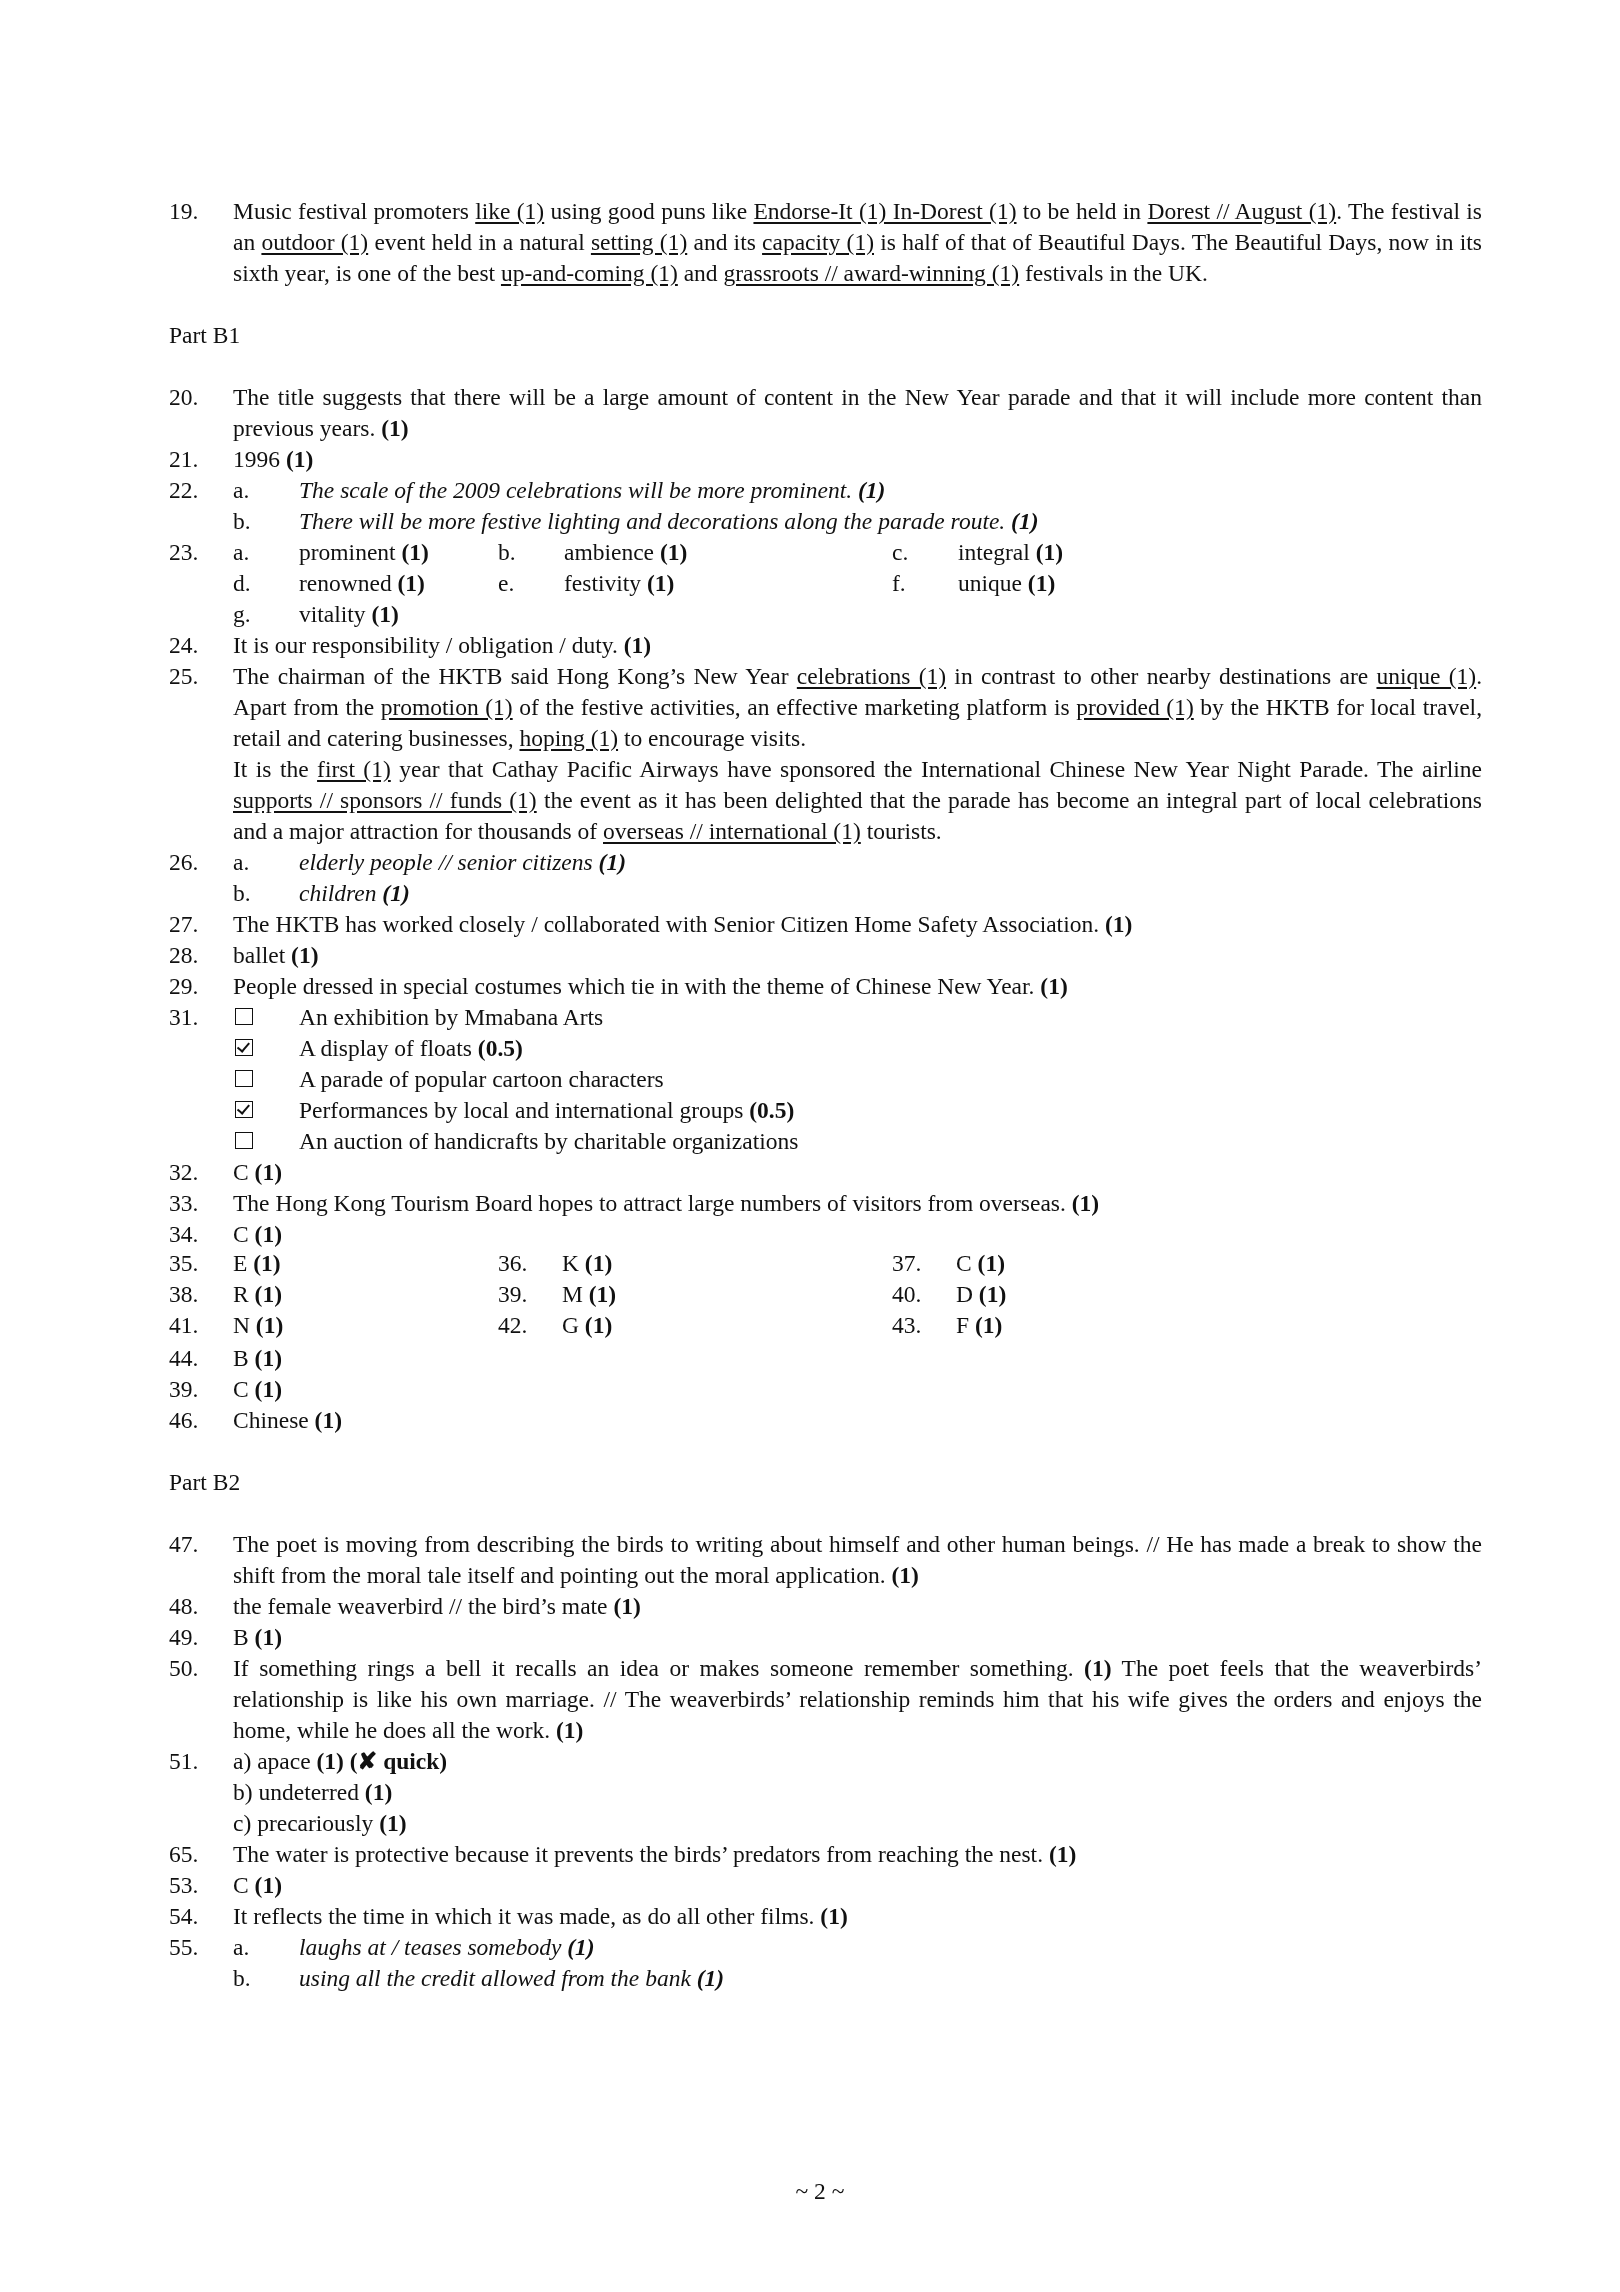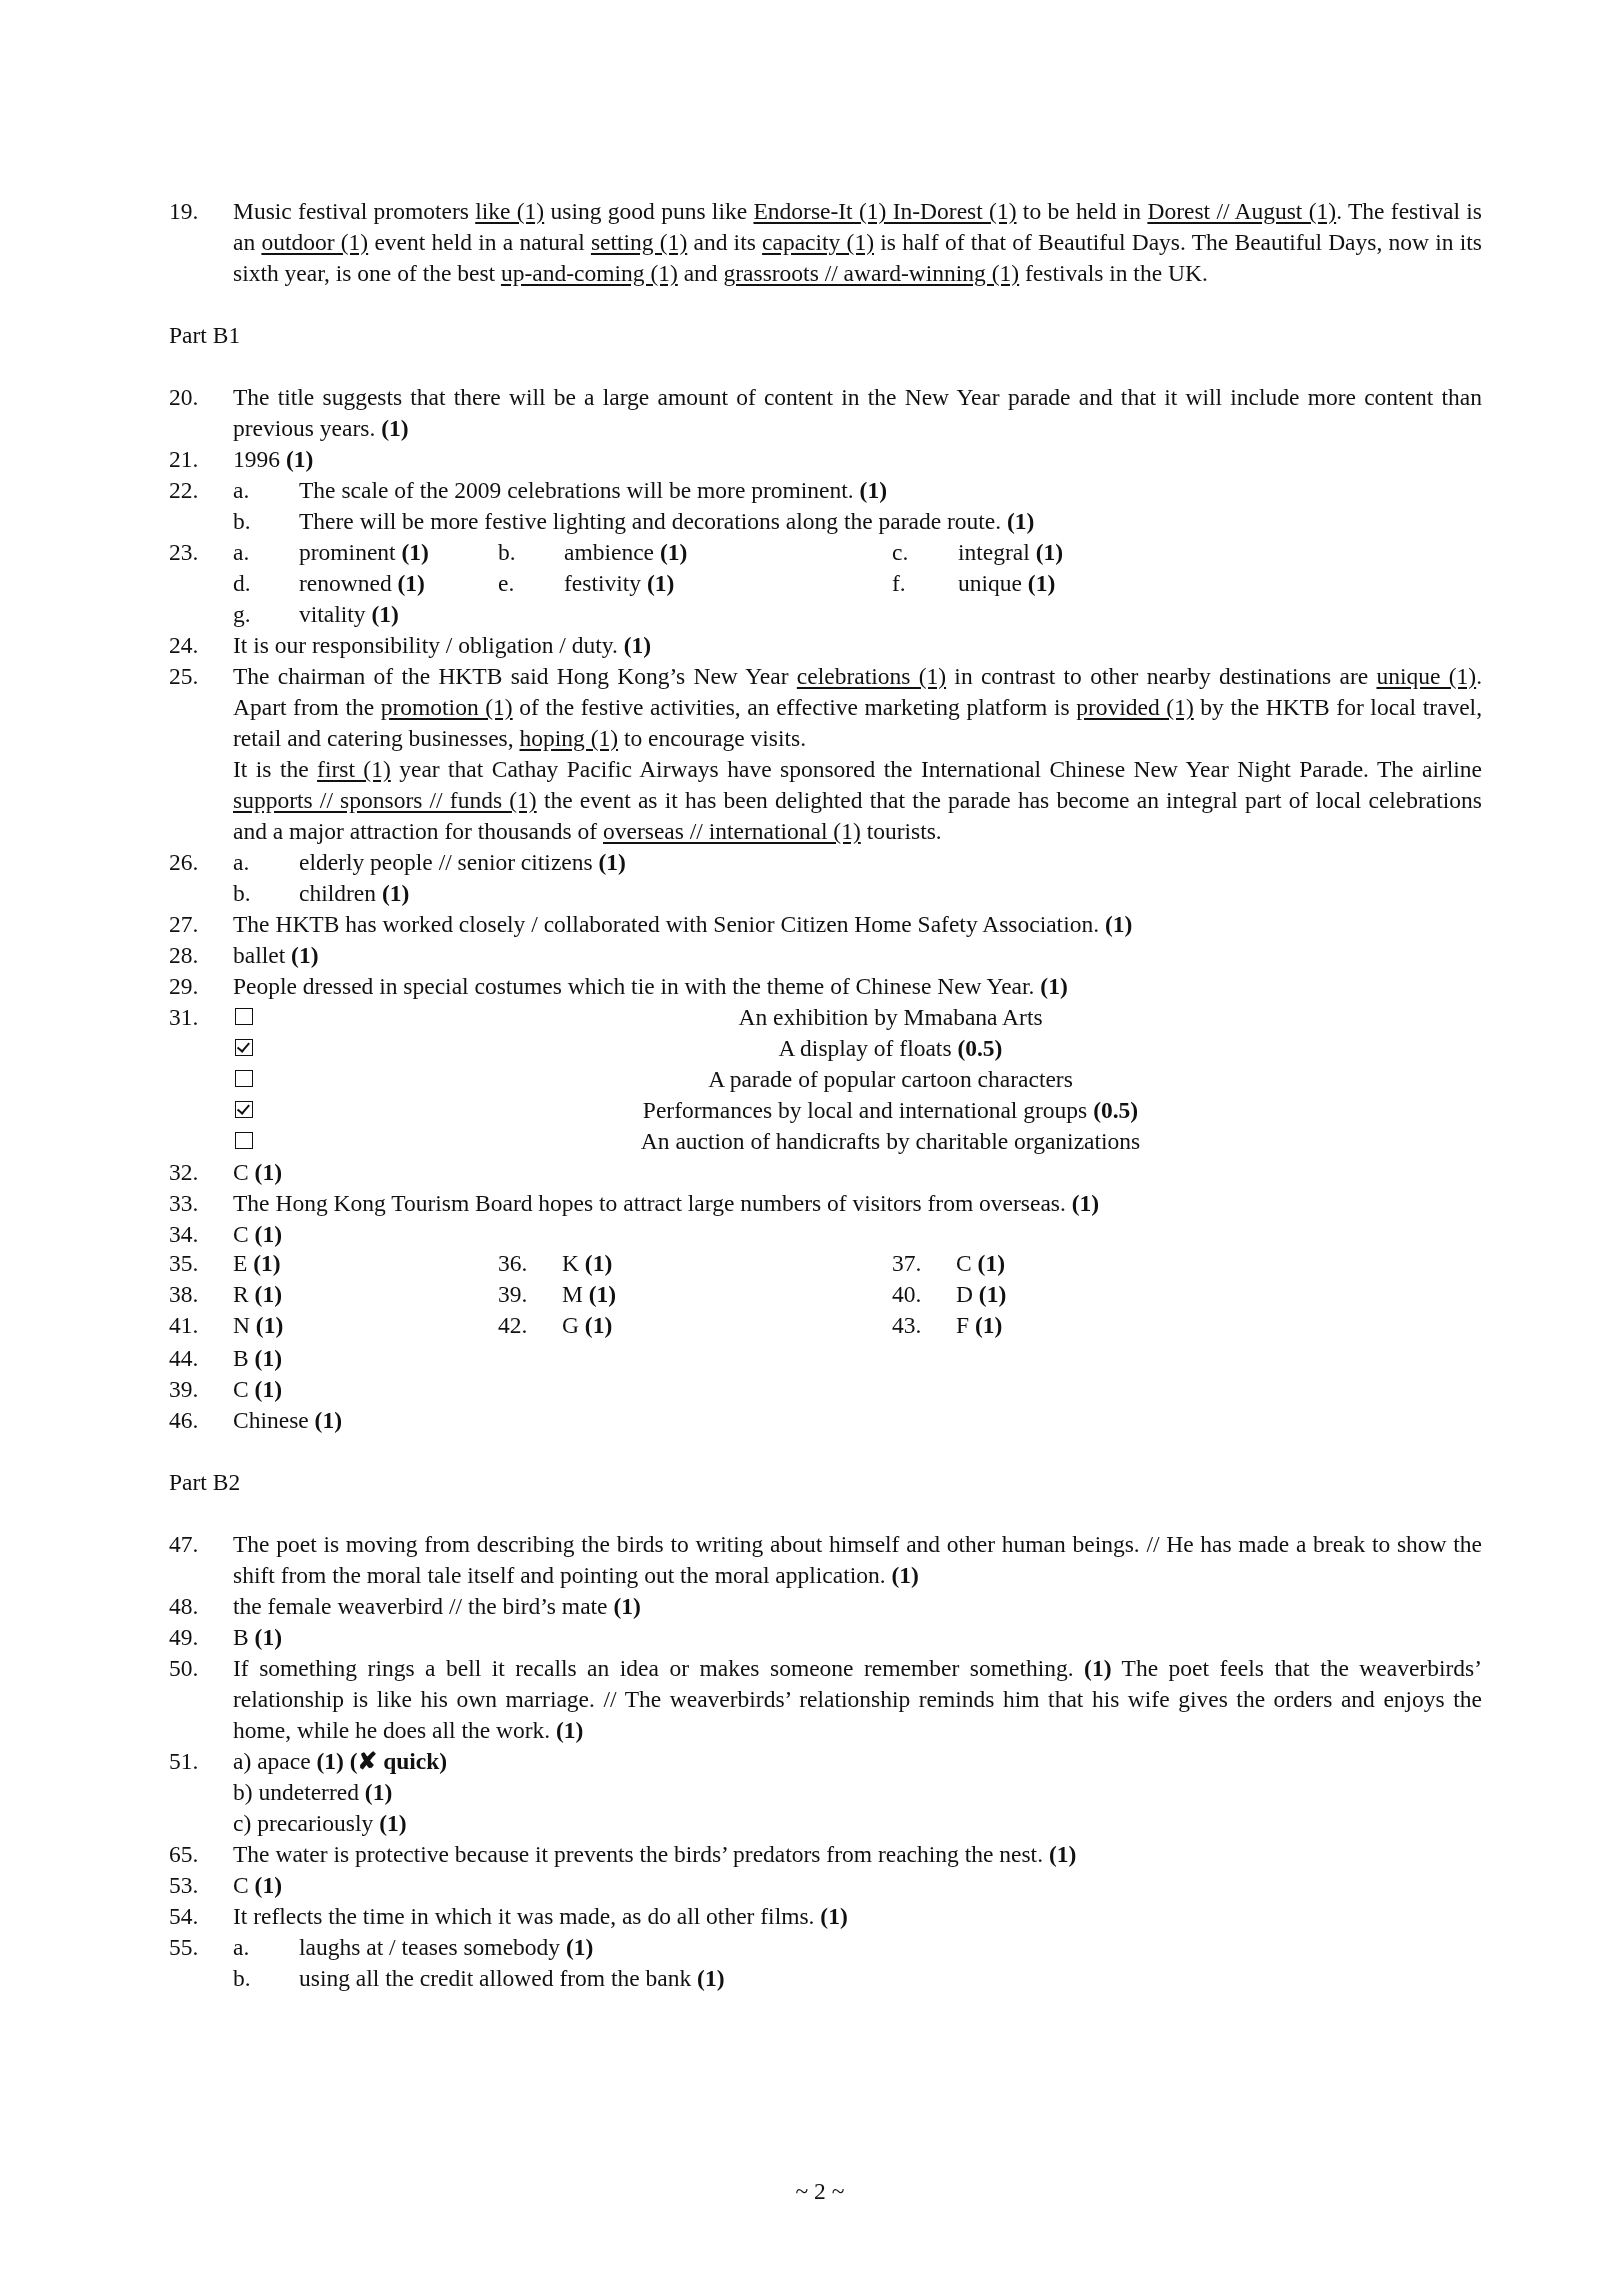--- a/index.html
+++ b/index.html
@@ -11,33 +11,33 @@
   .page { position: absolute; left: 10px; top: 0; width: 1620px; height: 1908px; }
   .content { position: absolute; left: 159px; top: 196px; width: 1313px; }
   .row { position: relative; line-height: 31px; min-height: 31px; }
   .num { position: absolute; left: 0; top: 0; width: 59px; }
   .body { margin-left: 64px; text-align: justify; }
   .part-title { font-weight: normal; line-height: 31px; margin: 31px 0 31px 0; }
   .u { text-decoration: underline; text-underline-offset: 2.9px; }
   b { font-weight: bold; }
   .sub { position: relative; line-height: 31px; margin-left: 64px; }
   .sub .lbl { position: absolute; left: 0; top: 0; }
-  .sub .txt { margin-left: 66px; }
+  .sub .txt { margin-left: 66px; font-style: italic; }
   .grid3 { position: relative; height: 31px; }
   .grid3 .cell { position: absolute; top: 0; white-space: nowrap; }
   .grid3 .cell .lbl { display: inline-block; width: 66px; }
   .c1 { left: 64px; } .c2 { left: 393px; } .c3 { left: 787px; }
   .g2 .c1 { left: 64px; } .g2 .c2 { left: 329px; } .g2 .c3 { left: 723px; }
   .gr .c1 { left: 0; } .gr .c2 { left: 329px; } .gr .c3 { left: 723px; }
   .gr .cell .n { display: inline-block; width: 64px; }
   .chk { display: inline-block; width: 17.6px; height: 17.6px; border: 1.5px solid #111; box-sizing: border-box;
          position: relative; vertical-align: -2px; }
   .chk.on::after { content: ""; position: absolute; left: 3.9px; top: 0px; width: 4.9px; height: 9.8px;
          border-right: 2px solid #111; border-bottom: 2px solid #111; transform: rotate(40deg); }
-  .check-row { position: relative; line-height: 31px; margin-left: 64px; text-align: center; }
+  .check-row { position: relative; line-height: 31px; margin-left: 64px; }
   .check-row .box { position: absolute; left: 2px; top: 5.9px; }
   .check-row .txt { margin-left: 66px; }
   .footer { position: absolute; top: 2178px; left: 0; width: 1620px; text-align: center; font-size: 23.5px; }
 </style>
 </head>
 <body>
 
 <div class="page">
 <div class="content">
 

